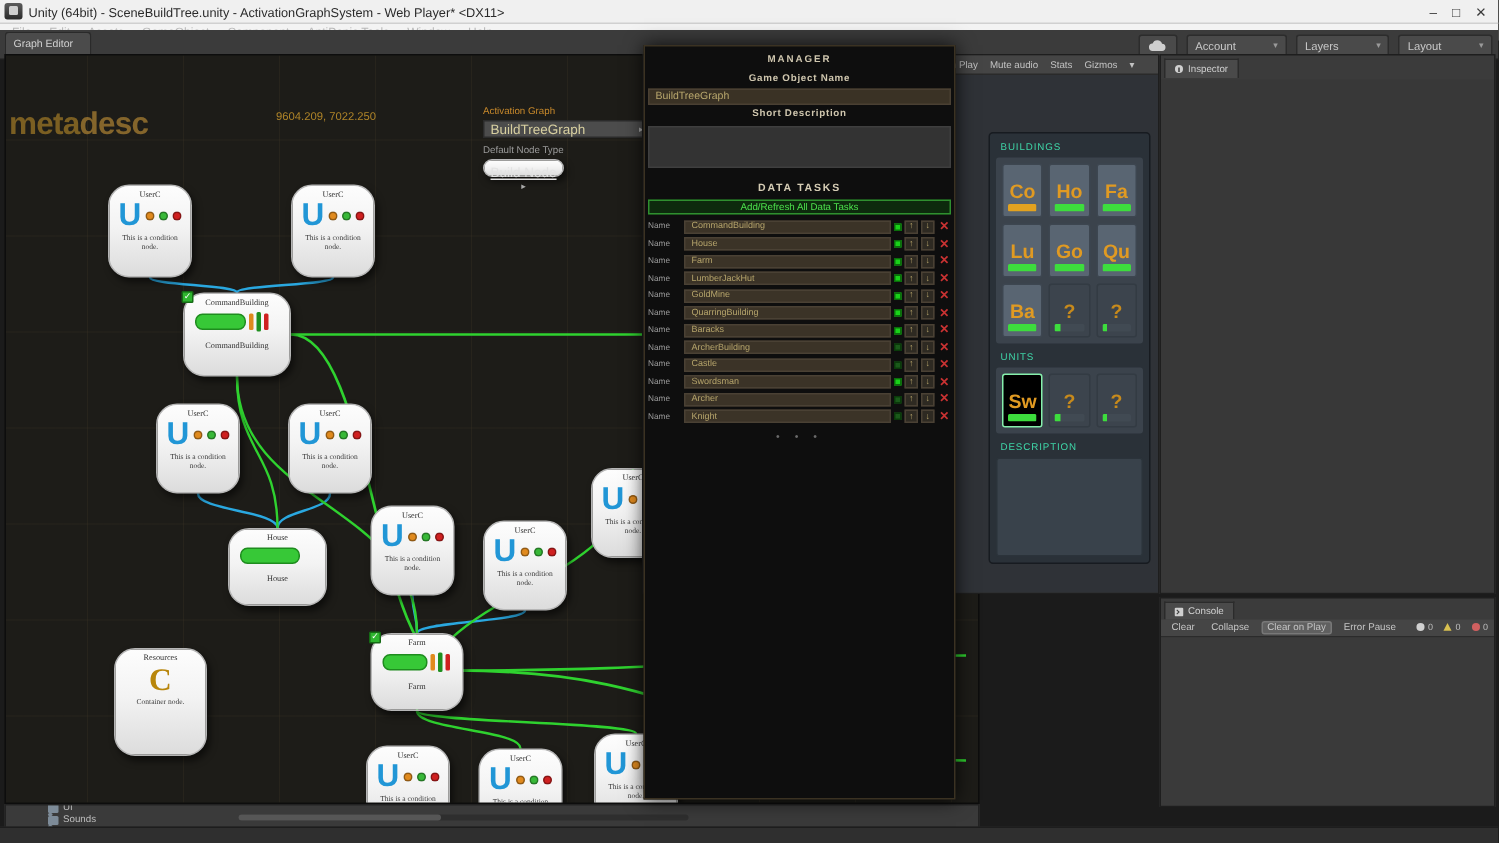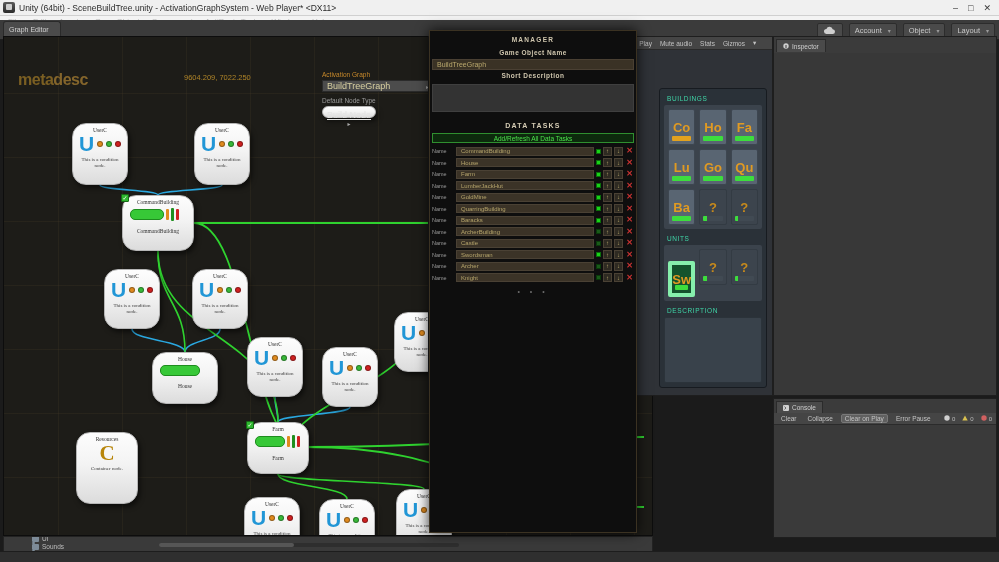--- a/index.html
+++ b/index.html
@@ -48,21 +48,21 @@
   .unity-toolbar{
     position:absolute; left:0; top:20px; width:999px; height:20px;
     background:#3b3b3b; border-bottom:1px solid #1f1f1f;
   }
   .toolbar-right{
     position:absolute; right:4px; top:22px; height:16px;
     display:flex; align-items:center; gap:6px;
   }
   .tb-btn{
     height:15px; background:#4a4a4a; border:1px solid #2c2c2c; border-radius:2px;
-    display:flex; align-items:center; padding:0 5px; gap:6px;
+    display:flex; align-items:center; padding:0 5px; gap:25px;
     font-size:7.5px; color:#c8c8c8; cursor:default;
   }
   .tb-btn .caret{ font-size:6px; color:#9a9a9a; }
   .cloud-btn{
     width:26px; height:15px; background:#4a4a4a; border:1px solid #2c2c2c; border-radius:2px;
     display:flex; align-items:center; justify-content:center;
   }
 
   
   .ge-tab{
@@ -83,22 +83,22 @@
   .graph-grid{
     position:absolute; inset:0;
     background-color:#1d1c18;
     background-image:
       linear-gradient(to right, rgba(120,100,60,.11) 1px, transparent 1px),
       linear-gradient(to bottom, rgba(120,100,60,.11) 1px, transparent 1px);
     background-size:64px 64px;
     background-position:-10px -8px;
   }
   .watermark{
-    position:absolute; left:14px; top:34px;
-    font-size:16px; font-weight:bold; letter-spacing:-0.5px;
+    position:absolute; left:2px; top:34px;
+    font-size:21px; font-weight:bold; letter-spacing:-0.5px;
     color:#c8962b; opacity:.55; user-select:none;
   }
   .watermark .w2{ color:#d9a13b; }
   .coords{
     position:absolute; left:180px; top:36px;
     font-size:7.5px; color:#c8962b; opacity:.85;
   }
 
   
   .ag-block{ position:absolute; left:318px; top:34px; width:112px; }
@@ -179,21 +179,21 @@
     background:#2a3138; border:1px solid #171b20; border-radius:3px;
     padding:4px;
   }
   .hud-section-title{ font-size:6.5px; color:#3fd6a8; letter-spacing:.6px; margin:2px 0 3px 3px; }
   .grid3{ display:grid; grid-template-columns:repeat(3,1fr); gap:4px; background:#3b434c; padding:4px; border-radius:2px;}
   .slot{
     background:#596572; border:1px solid #3d4650; border-radius:2px;
     height:36px; display:flex; flex-direction:column; align-items:center; justify-content:center;
     position:relative;
   }
-  .slot.sel{ border:4px solid #86efac; background:#14532d;margin-top:12px; }
+  .slot.sel{ border:1px solid #86efac; background:#000000; }
   .slot .ab{ font-size:13px; font-weight:bold; color:#e09a22; line-height:13px; }
   .slot .q{ font-size:13px; font-weight:bold; color:#c78a1c; }
   .slot.empty{ background:#3c444d; border-color:#333b43; }
   .slot .bar{
     position:absolute; left:3px; right:3px; bottom:3px; height:5px;
     background:#414a53; border-radius:1px; overflow:hidden;
   }
   .slot .bar i{ display:block; height:100%; background:#3ddd3d; }
   .slot .bar.orange i{ background:#e3a21f; }
   .hud-box{
@@ -348,21 +348,21 @@
     <div class="cloud-btn">
       <svg width="13" height="9" viewBox="0 0 13 9">
           <path d="M3.5 8h6a2.4 2.4 0 0 0 .2-4.8A3.3 3.3 0 0 0 3.4 3 2.5 2.5 0 0 0 3.5 8z" fill="#cfcfcf"></path>
         </svg>
     </div>
     <div class="tb-btn">
       <span>Account</span>
       <span class="caret">▾</span>
     </div>
     <div class="tb-btn">
-      <span>Object</span>
+      <span>Layers</span>
       <span class="caret">▾</span>
     </div>
     <div class="tb-btn">
       <span>Layout</span>
       <span class="caret">▾</span>
     </div>
   </div>
 
   <div class="ge-tab">
     <span>Graph Editor</span>

